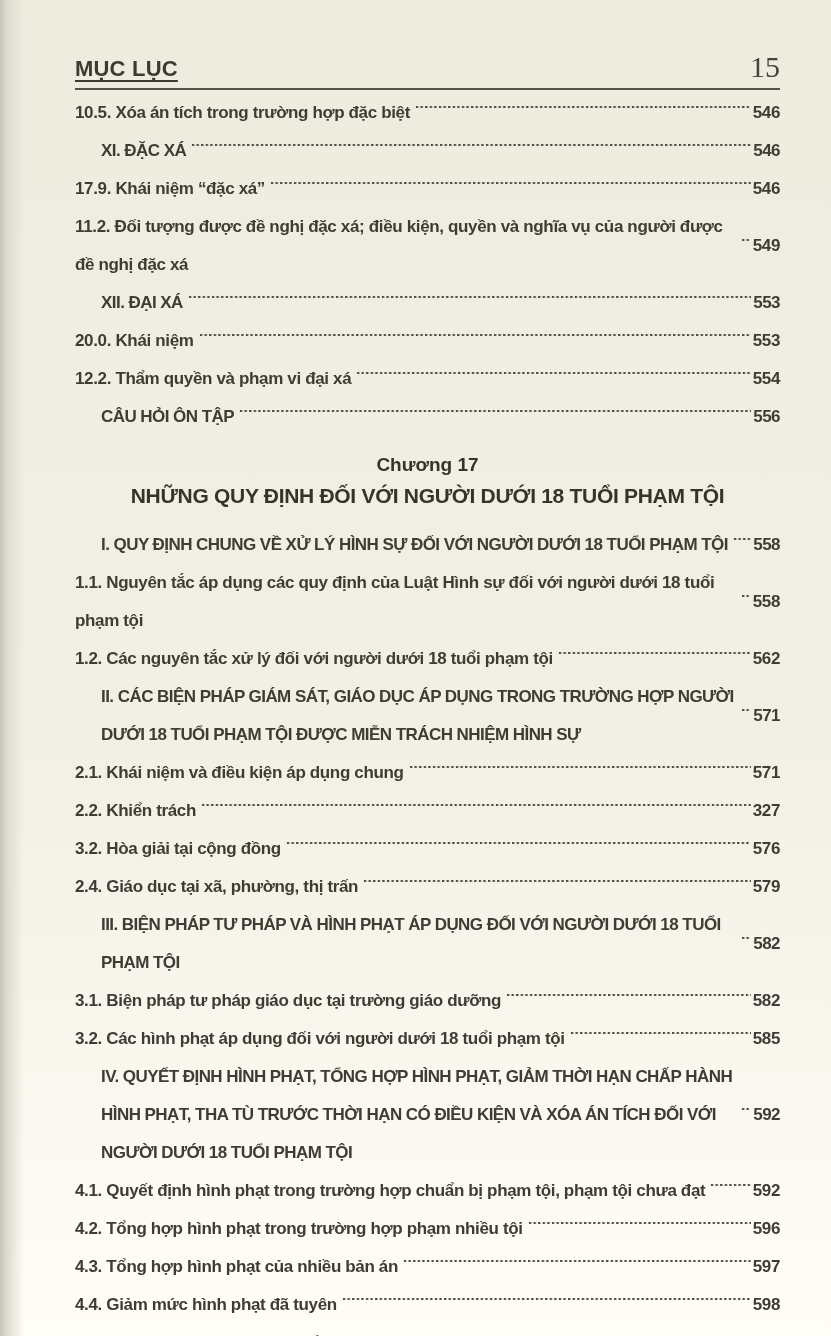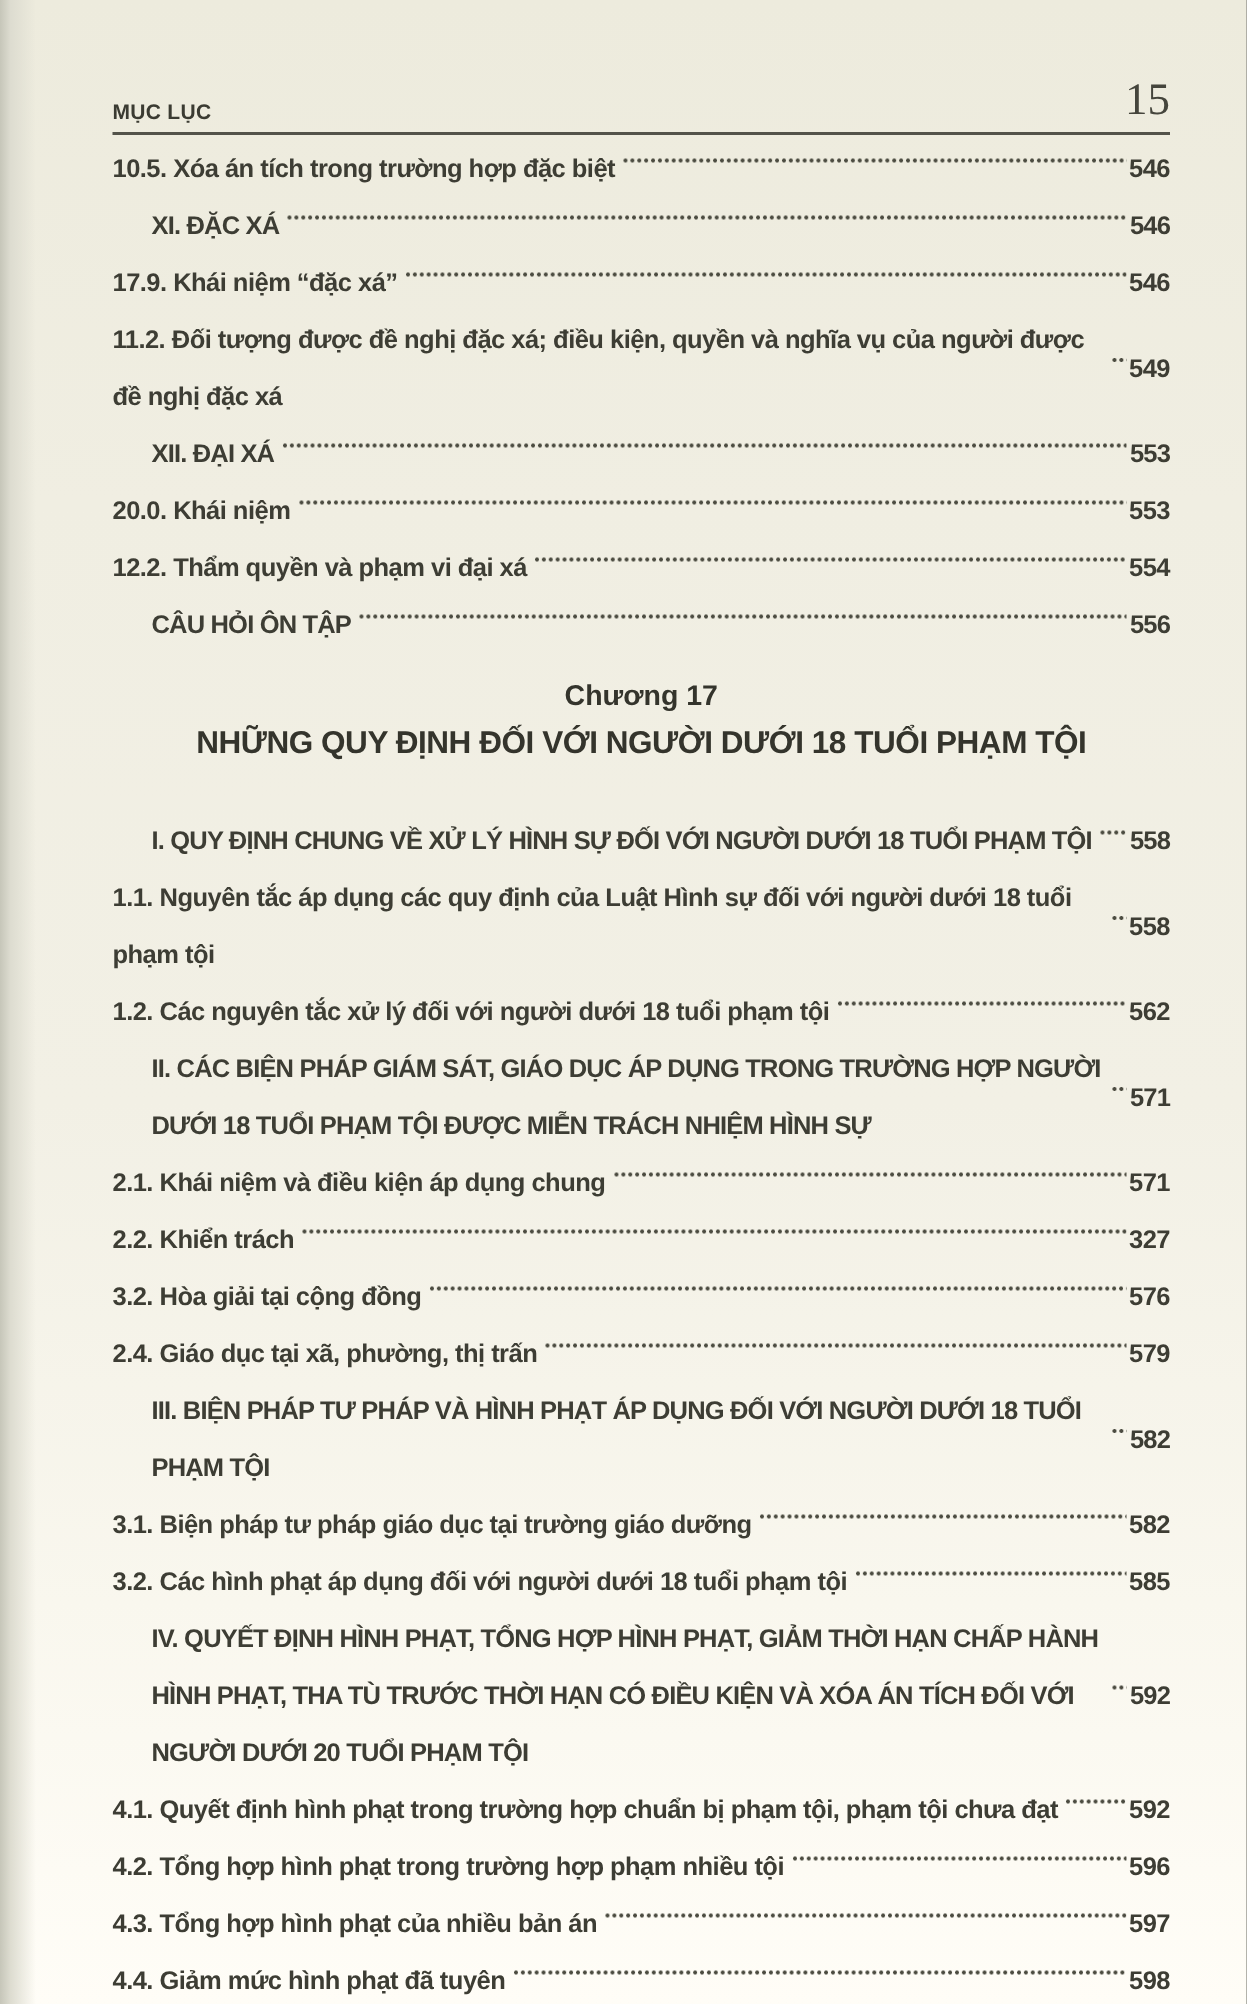--- a/index.html
+++ b/index.html
@@ -24,23 +24,24 @@
   header {
     display: flex;
     justify-content: space-between;
     align-items: flex-end;
     border-bottom: 2px solid #53534a;
     padding-bottom: 6px;
     height: 34px;
   }
   .hdr-title {
     font-weight: 700;
-    font-size: 14px;
+    font-size: 22px;
     letter-spacing: 0.2px;
     color: #3b3b32;
+    text-decoration: underline;
     text-decoration-thickness: 1.5px;
     text-underline-offset: 4px;
   }
   .hdr-page {
     font-family: "Liberation Serif", serif;
     font-size: 30px;
     color: #45453c;
     line-height: 1;
   }
   main { margin-top: 4px; }
@@ -58,21 +59,21 @@
   .dots {
     flex: 1 0 10px;
     height: 4px;
     margin: 0 2px 12px 5px;
     background-image: radial-gradient(circle at 2px 2px, #4c4c41 1.15px, rgba(0,0,0,0) 1.5px);
     background-size: 4.6px 4px;
     background-repeat: repeat-x;
     background-position: left center;
   }
   .pg { flex: 0 0 auto; }
-  .chapter { text-align: center; margin: 14px 0 30px; }
+  .chapter { text-align: center; margin: 14px 0 14px; }
   .chap-kicker {
     font-weight: 700;
     font-size: 19px;
     line-height: 30px;
     color: #34342c;
   }
   .chap-title {
     font-weight: 700;
     font-size: 21px;
     line-height: 32px;
@@ -208,21 +209,21 @@
     <span class="pg">582</span>
   </div>
 
   <div class="row">
     <span class="label">3.2. Các hình phạt áp dụng đối với người dưới 18 tuổi phạm tội</span>
     <span class="dots"></span>
     <span class="pg">585</span>
   </div>
 
   <div class="row section">
-    <span class="label">IV. QUYẾT ĐỊNH HÌNH PHẠT, TỔNG HỢP HÌNH PHẠT, GIẢM THỜI HẠN CHẤP HÀNH HÌNH PHẠT, THA TÙ TRƯỚC THỜI HẠN CÓ ĐIỀU KIỆN VÀ XÓA ÁN TÍCH ĐỐI VỚI NGƯỜI DƯỚI 20 TUỔI PHẠM TỘI</span>
+    <span class="label">IV. QUYẾT ĐỊNH HÌNH PHẠT, TỔNG HỢP HÌNH PHẠT, GIẢM THỜI HẠN CHẤP HÀNH HÌNH PHẠT, THA TÙ TRƯỚC THỜI HẠN CÓ ĐIỀU KIỆN VÀ XÓA ÁN TÍCH ĐỐI VỚI NGƯỜI DƯỚI 18 TUỔI PHẠM TỘI</span>
     <span class="dots"></span>
     <span class="pg">592</span>
   </div>
 
   <div class="row">
     <span class="label">4.1. Quyết định hình phạt trong trường hợp chuẩn bị phạm tội, phạm tội chưa đạt</span>
     <span class="dots"></span>
     <span class="pg">592</span>
   </div>
 

